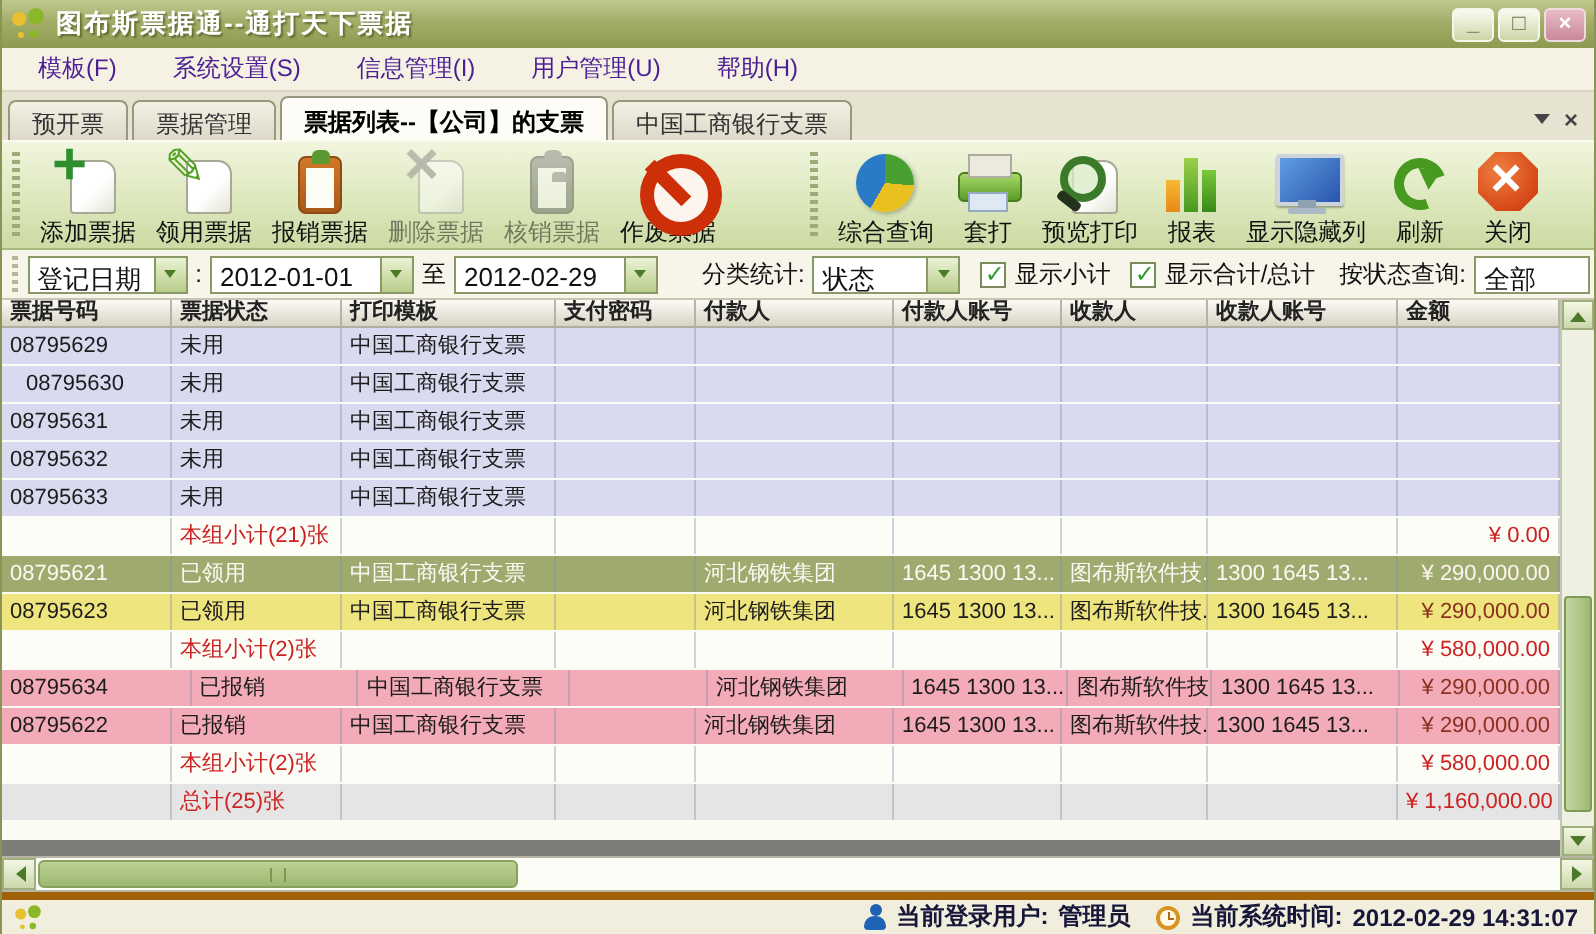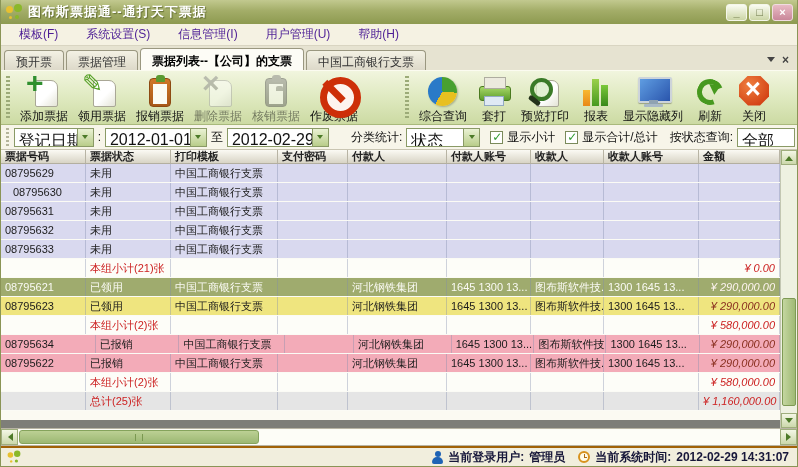--- a/index.html
+++ b/index.html
@@ -69,57 +69,57 @@
   .ic-refresh::before { content:""; position:absolute; left:4px; top:4px; width:16px; height:16px; border:5px solid #47991f; border-right-color:transparent; border-radius:50%; transform:rotate(25deg); }
   .ic-refresh::after { content:""; position:absolute; right:2px; top:3px; border:6px solid transparent; border-bottom:10px solid #47991f; transform:rotate(65deg); }
   .ic-close-window::before { content:""; position:absolute; inset:1px 2px 2px 2px; background:radial-gradient(circle at 35% 30%,#ef7f3f,#cb3008); clip-path:polygon(30% 0,70% 0,100% 30%,100% 70%,70% 100%,30% 100%,0 70%,0 30%); }
   .ic-close-window::after { content:"×"; position:absolute; left:0; right:2px; top:-2px; color:#fff; font-size:27px; font-weight:bold; line-height:32px; text-align:center; }
 
   
   .filterbar { height:25px; flex:0 0 25px; display:flex; align-items:center; background:#f7f5e9; border-bottom:1px solid #c9c5b2; padding:0 2px; }
   .fgrip { width:4px; height:18px; margin:0 5px 0 3px; background:repeating-linear-gradient(180deg,#b4b49a 0 2px,transparent 2px 4px); }
   .flabel { margin:0 4px; color:#111; white-space:nowrap; }
   .combo { display:inline-flex; height:19px; border:1px solid #8a9a66; background:#fff; align-items:stretch; }
-  .combo .val { padding:2px 4px 0 4px; font-size:16px; color:#111; white-space:nowrap; overflow:hidden; }
+  .combo .val { padding:2px 4px 0 4px; font-size:13px; color:#111; white-space:nowrap; overflow:hidden; }
   .combo .cbtn { width:16px; background:linear-gradient(#eaf2d4,#b9cd8a); border-left:1px solid #8a9a66; display:flex; align-items:center; justify-content:center; }
   .combo .cbtn i { width:0; height:0; border:3px solid transparent; border-top:4px solid #4c7a28; margin-top:3px; }
   .w66 .val { width:62px; } .w86 .val { width:84px; } .w70 .val { width:56px; } .w64 .val { width:56px; }
   .cbwrap { display:inline-flex; align-items:center; margin-left:10px; }
   .cb { width:13px; height:13px; border:1px solid #7a8a5a; background:#fff; position:relative; margin-right:4px; }
   .cb::after { content:"✓"; position:absolute; left:1px; top:-2px; color:#2f9a2f; font-size:12px; font-weight:bold; }
   .ml24 { margin-left:22px; } .ml30 { margin-left:12px; }
 
   
   .gridwrap { height:270px; flex:0 0 270px; display:flex; background:#fbfaf2; position:relative; }
   .gridmain { width:779px; display:flex; flex-direction:column; overflow:hidden; }
   .grid-header { height:14px; display:flex; background:linear-gradient(#fbfaf4,#d8d4c5); border-bottom:1px solid #b3afa0; }
   .gh-cell { font-size:11px; font-weight:bold; color:#222; padding:0 4px; border-right:1px solid #b8b4a4; line-height:13px; white-space:nowrap; overflow:hidden; }
   .grid-body { flex:1; }
   .grid-row { height:19px; display:flex; border-bottom:1px solid #fbfbf5; }
   .gc { font-size:11px; line-height:18px; padding:0 4px; border-right:1px solid rgba(130,140,170,.38); white-space:nowrap; overflow:hidden; }
-  .gc.amt { text-align:right;font-style:italic; }
+  .gc.amt { text-align:right; }
   .vscroll { width:17px; background:#eef1e1; border-left:1px solid #c3c7b2; display:flex; flex-direction:column; position:relative; height:278px; z-index:3; }
   .sbtn { height:15px; background:linear-gradient(#f3f7e5,#ccd8ab); border:1px solid #9fae7d; display:flex; align-items:center; justify-content:center; }
   .sbtn .up { width:0;height:0;border:4px solid transparent;border-bottom:5px solid #4c7a28; margin-bottom:3px;}
   .sbtn .dn { width:0;height:0;border:4px solid transparent;border-top:5px solid #4c7a28; margin-top:3px;}
   .sbtn .lf { width:0;height:0;border:4px solid transparent;border-right:5px solid #4c7a28; margin-right:3px;}
   .sbtn .rt { width:0;height:0;border:4px solid transparent;border-left:5px solid #4c7a28; margin-left:3px;}
   .vthumb { position:absolute; left:1px; right:1px; top:148px; height:108px; background:linear-gradient(90deg,#c4d6a0,#9fba74); border:1px solid #7e9a54; border-radius:2px; }
   .vspacer { flex:1; }
 
   
   .grayband { height:8px; flex:0 0 8px; width:781px; background:#7e7e78; }
   .hscroll { height:18px; flex:0 0 18px; display:flex; align-items:stretch; background:#fdfdf7; border-top:1px solid #b9b5a4; border-bottom:1px solid #b9b5a4; }
   .hscroll .sbtn { width:17px; height:auto; }
   .hthumb { width:240px; margin:1px 0 1px 1px; background:linear-gradient(#bcd094,#9cb873); border:1px solid #85a35c; border-radius:3px; display:flex; align-items:center; justify-content:center; }
   .hthumb i { width:8px; height:7px; border-left:1px solid #7a9850; border-right:1px solid #7a9850; }
   .htrack { flex:1; }
 
   
-  .statusbar { height:21px; flex:1; display:flex; align-items:center; background:#f1eedd; border-top:2px solid #a16207; padding:0 8px 0 4px; }
+  .statusbar { height:21px; flex:1; display:flex; align-items:center; background:#f1eedd; border-top:4px solid #a16207; padding:0 8px 0 4px; }
   .statusbar .applogo { transform:scale(.8); margin-right:0; }
   .status-right { margin-left:auto; display:flex; align-items:center; gap:5px; color:#17173a; font-weight:bold; font-size:12px; }
   .user-ico { position:relative; width:11px; height:13px; }
   .user-ico::before { content:""; position:absolute; left:3px; top:0; width:6px; height:6px; border-radius:50%; background:#1f63b5; }
   .user-ico::after { content:""; position:absolute; left:0; top:6px; width:11px; height:7px; border-radius:5px 5px 2px 2px; background:#1f63b5; }
   .clock-ico { width:12px; height:12px; border-radius:50%; border:2px solid #d8921e; background:#fffbe8; position:relative; margin-left:8px; }
   .clock-ico::before { content:""; position:absolute; left:4px; top:1px; width:1px; height:4px; background:#b06a10; }
   .clock-ico::after { content:""; position:absolute; left:4px; top:4px; width:3px; height:1px; background:#b06a10; }
 </style>
 </head>

